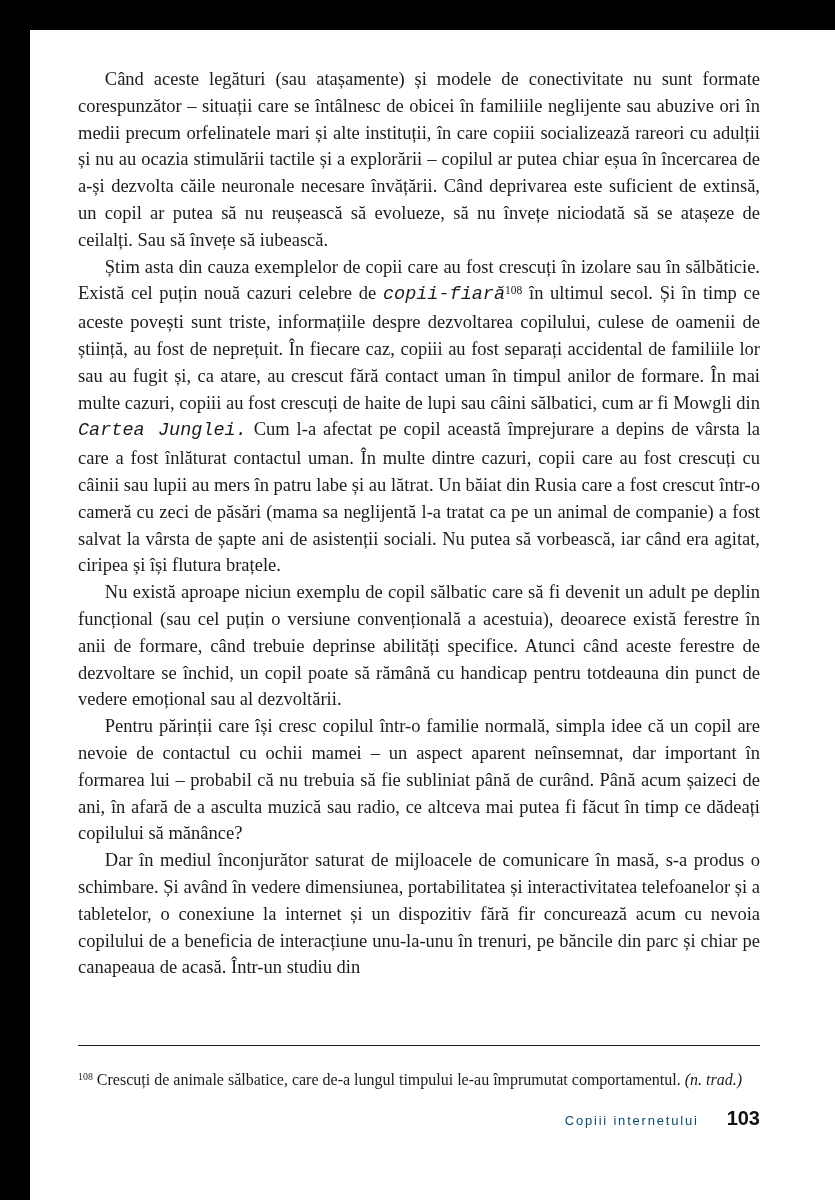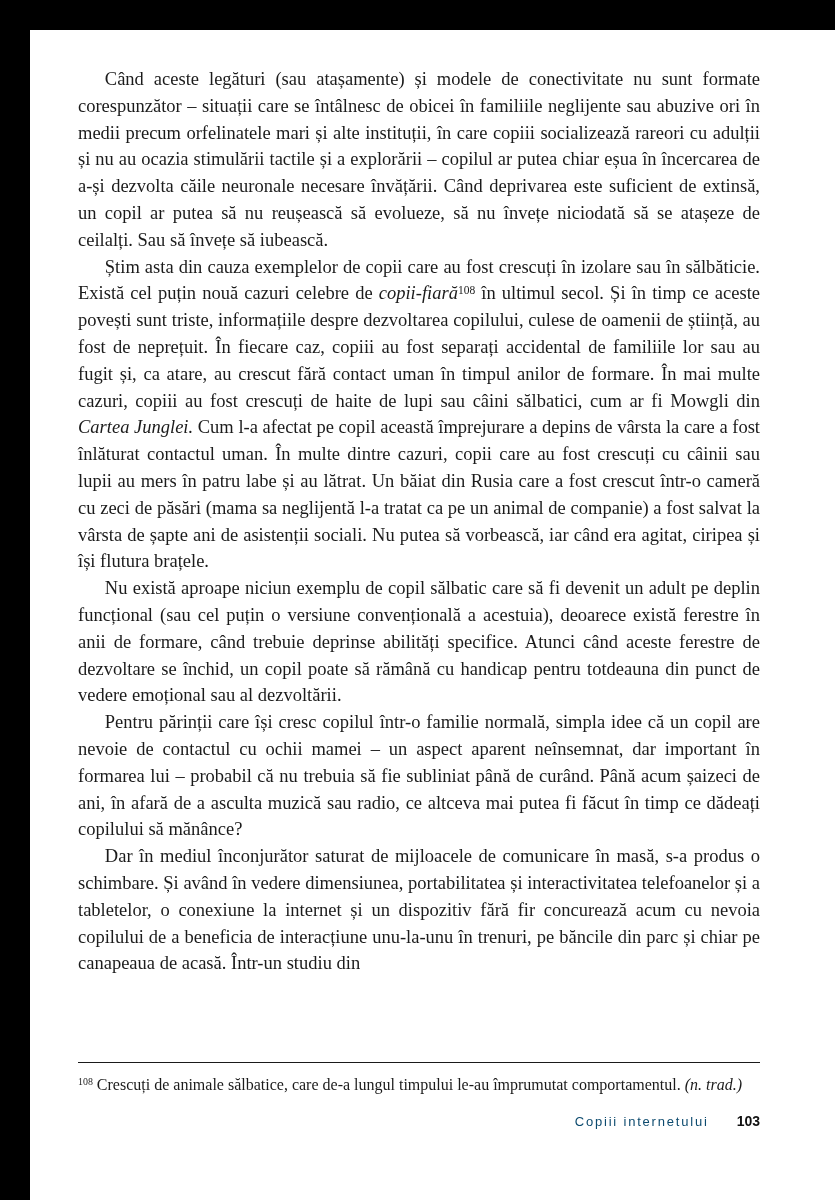--- a/index.html
+++ b/index.html
@@ -40,32 +40,33 @@
   .body-text p {
     margin: 0;
     font-size: 18.5px;
     line-height: 26.8px;
     text-align: justify;
     text-indent: 1.45em;
     color: #1b1b1b;
   }
   .body-text i {
     font-style: italic;
+    font-family: Liberation Mono, monospace;
   }
   sup.note-ref {
     font-size: 0.62em;
     vertical-align: baseline;
     position: relative;
     top: -0.5em;
     line-height: 0;
   }
   .footnote-area {
     margin-top: auto;
     border-top: 1.5px solid #1a1a1a;
-    padding-top: 11px;
+    padding-top: 23px;
   }
   .footnote {
     margin: 0;
     font-size: 16px;
     line-height: 22.5px;
     text-align: justify;
     text-indent: 0;
   }
   .footnote i { font-style: italic; }
   .page-footer {
@@ -74,21 +75,21 @@
     white-space: nowrap;
   }
   .running-title {
     font-family: "Liberation Sans", "DejaVu Sans", sans-serif;
     font-size: 13px;
     letter-spacing: 1.8px;
     color: #0c4a6e;
   }
   .page-number {
     font-family: "Liberation Sans", "DejaVu Sans", sans-serif;
-    font-size: 14px;
+    font-size: 20px;
     font-weight: 700;
     color: #111111;
     margin-left: 28px;
   }
 </style>
 </head>
 <body>
 
 <div class="edge-top"></div>
 <div class="edge-left"></div>

